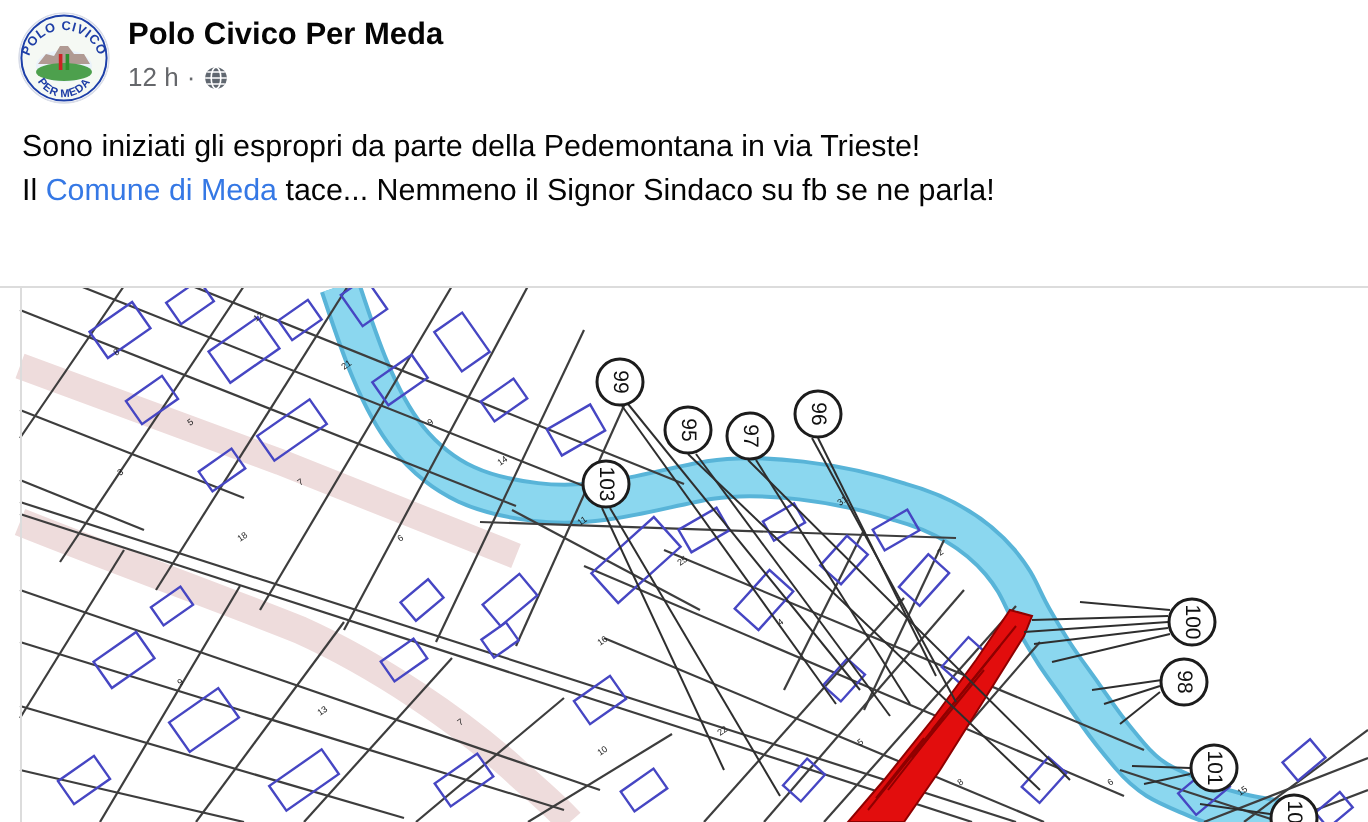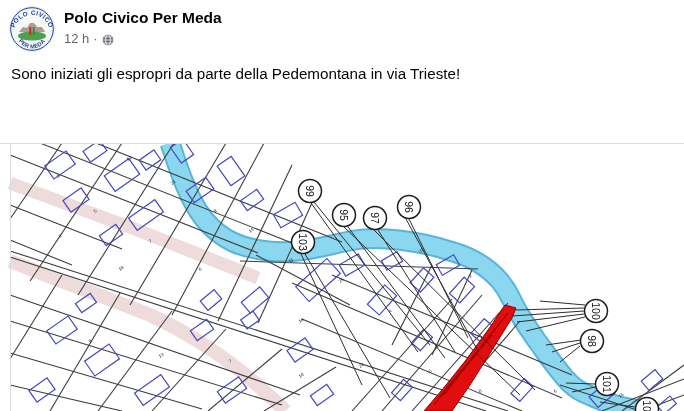--- a/index.html
+++ b/index.html
@@ -3,21 +3,21 @@
 <meta charset="utf-8">
 <style>
   html,body{margin:0;padding:0}
   body{
     width:684px;height:411px;overflow:hidden;background:#fff;position:relative;
     font-family:"Liberation Sans",sans-serif;-webkit-font-smoothing:antialiased;
   }
   .post{position:absolute;inset:0;background:#fff}
   .avatar{position:absolute;left:9px;top:6px;width:46px;height:46px;border-radius:50%;cursor:pointer}
   .author{position:absolute;left:64px;top:9px;font-size:15.5px;font-weight:700;color:#050505;cursor:pointer}
-  .meta{position:absolute;left:64px;top:31px;font-size:13px;color:#65676b;display:flex;align-items:flex-end;gap:4px}
+  .meta{position:absolute;left:64px;top:31px;font-size:13px;color:#65676b;display:flex;align-items:center;gap:4px}
   .meta .globe{width:12px;height:12px;display:inline-block}
   .body{position:absolute;left:11px;top:63px;width:665px;font-size:15.2px;line-height:22px;color:#050505}
   .bline{white-space:nowrap}
   .lnk{color:#3578e5;cursor:pointer}
   .map-wrap{position:absolute;left:0;top:143px;width:684px;height:268px;background:#fff;cursor:pointer}
   svg text{font-family:"Liberation Sans",sans-serif}
 </style>
 </head>
 <body>
 
@@ -52,20 +52,21 @@
     <span>·</span>
     <svg class="globe" viewBox="0 0 12 12">
       <circle cx="6" cy="6" r="5.4" fill="#606770"></circle>
       <path d="M0.6,6 H11.4 M1.6,3 H10.4 M1.6,9 H10.4" stroke="#fff" stroke-width="0.8" fill="none"></path>
       <ellipse cx="6" cy="6" rx="2.4" ry="5.4" fill="none" stroke="#fff" stroke-width="0.8"></ellipse>
     </svg>
   </div>
 
   <div class="body">
       <div class="bline"><span>Sono iniziati gli espropri da parte della Pedemontana in via Trieste!</span></div>
+      <div class="bline"><span>Il </span><span class="lnk">Comune di Meda</span><span> tace... Nemmeno il Signor Sindaco su fb se ne parla!</span></div>
     </div>
 
   <div class="map-wrap">
     <svg width="684" height="268" viewBox="0 0 684 268">
         <path d="M10,40 L140,88 L258,135" fill="none" stroke="#eedcdc" stroke-width="13" stroke-linecap="butt"></path>
         <path d="M10,118 C60,138 110,156 150,172 C190,190 230,218 255,240 C268,252 278,260 285,268" fill="none" stroke="#eedcdc" stroke-width="14" stroke-linecap="butt"></path>
         <path d="M170,0 C178,24 188,56 204,76 C222,98 242,105 268,108 C300,112 330,101 355,97 C380,93 420,98 450,108 C472,114 488,124 500,138 C510,150 510,155 517,167 C528,186 530,188 540,202 C552,219 554,222 565,235 C576,248 584,250 600,257 C620,265 635,266 648,268" fill="none" stroke="#58b4d8" stroke-width="21" stroke-linejoin="round"></path>
         <path d="M170,0 C178,24 188,56 204,76 C222,98 242,105 268,108 C300,112 330,101 355,97 C380,93 420,98 450,108 C472,114 488,124 500,138 C510,150 510,155 517,167 C528,186 530,188 540,202 C552,219 554,222 565,235 C576,248 584,250 600,257 C620,265 635,266 648,268" fill="none" stroke="#8bd7ef" stroke-width="17" stroke-linejoin="round"></path>
         <path d="M10,12 L258,110" fill="none" stroke="#3d3d3d" stroke-width="1.1"></path>
         <path d="M40,0 L302,104" fill="none" stroke="#3d3d3d" stroke-width="1.1"></path>

